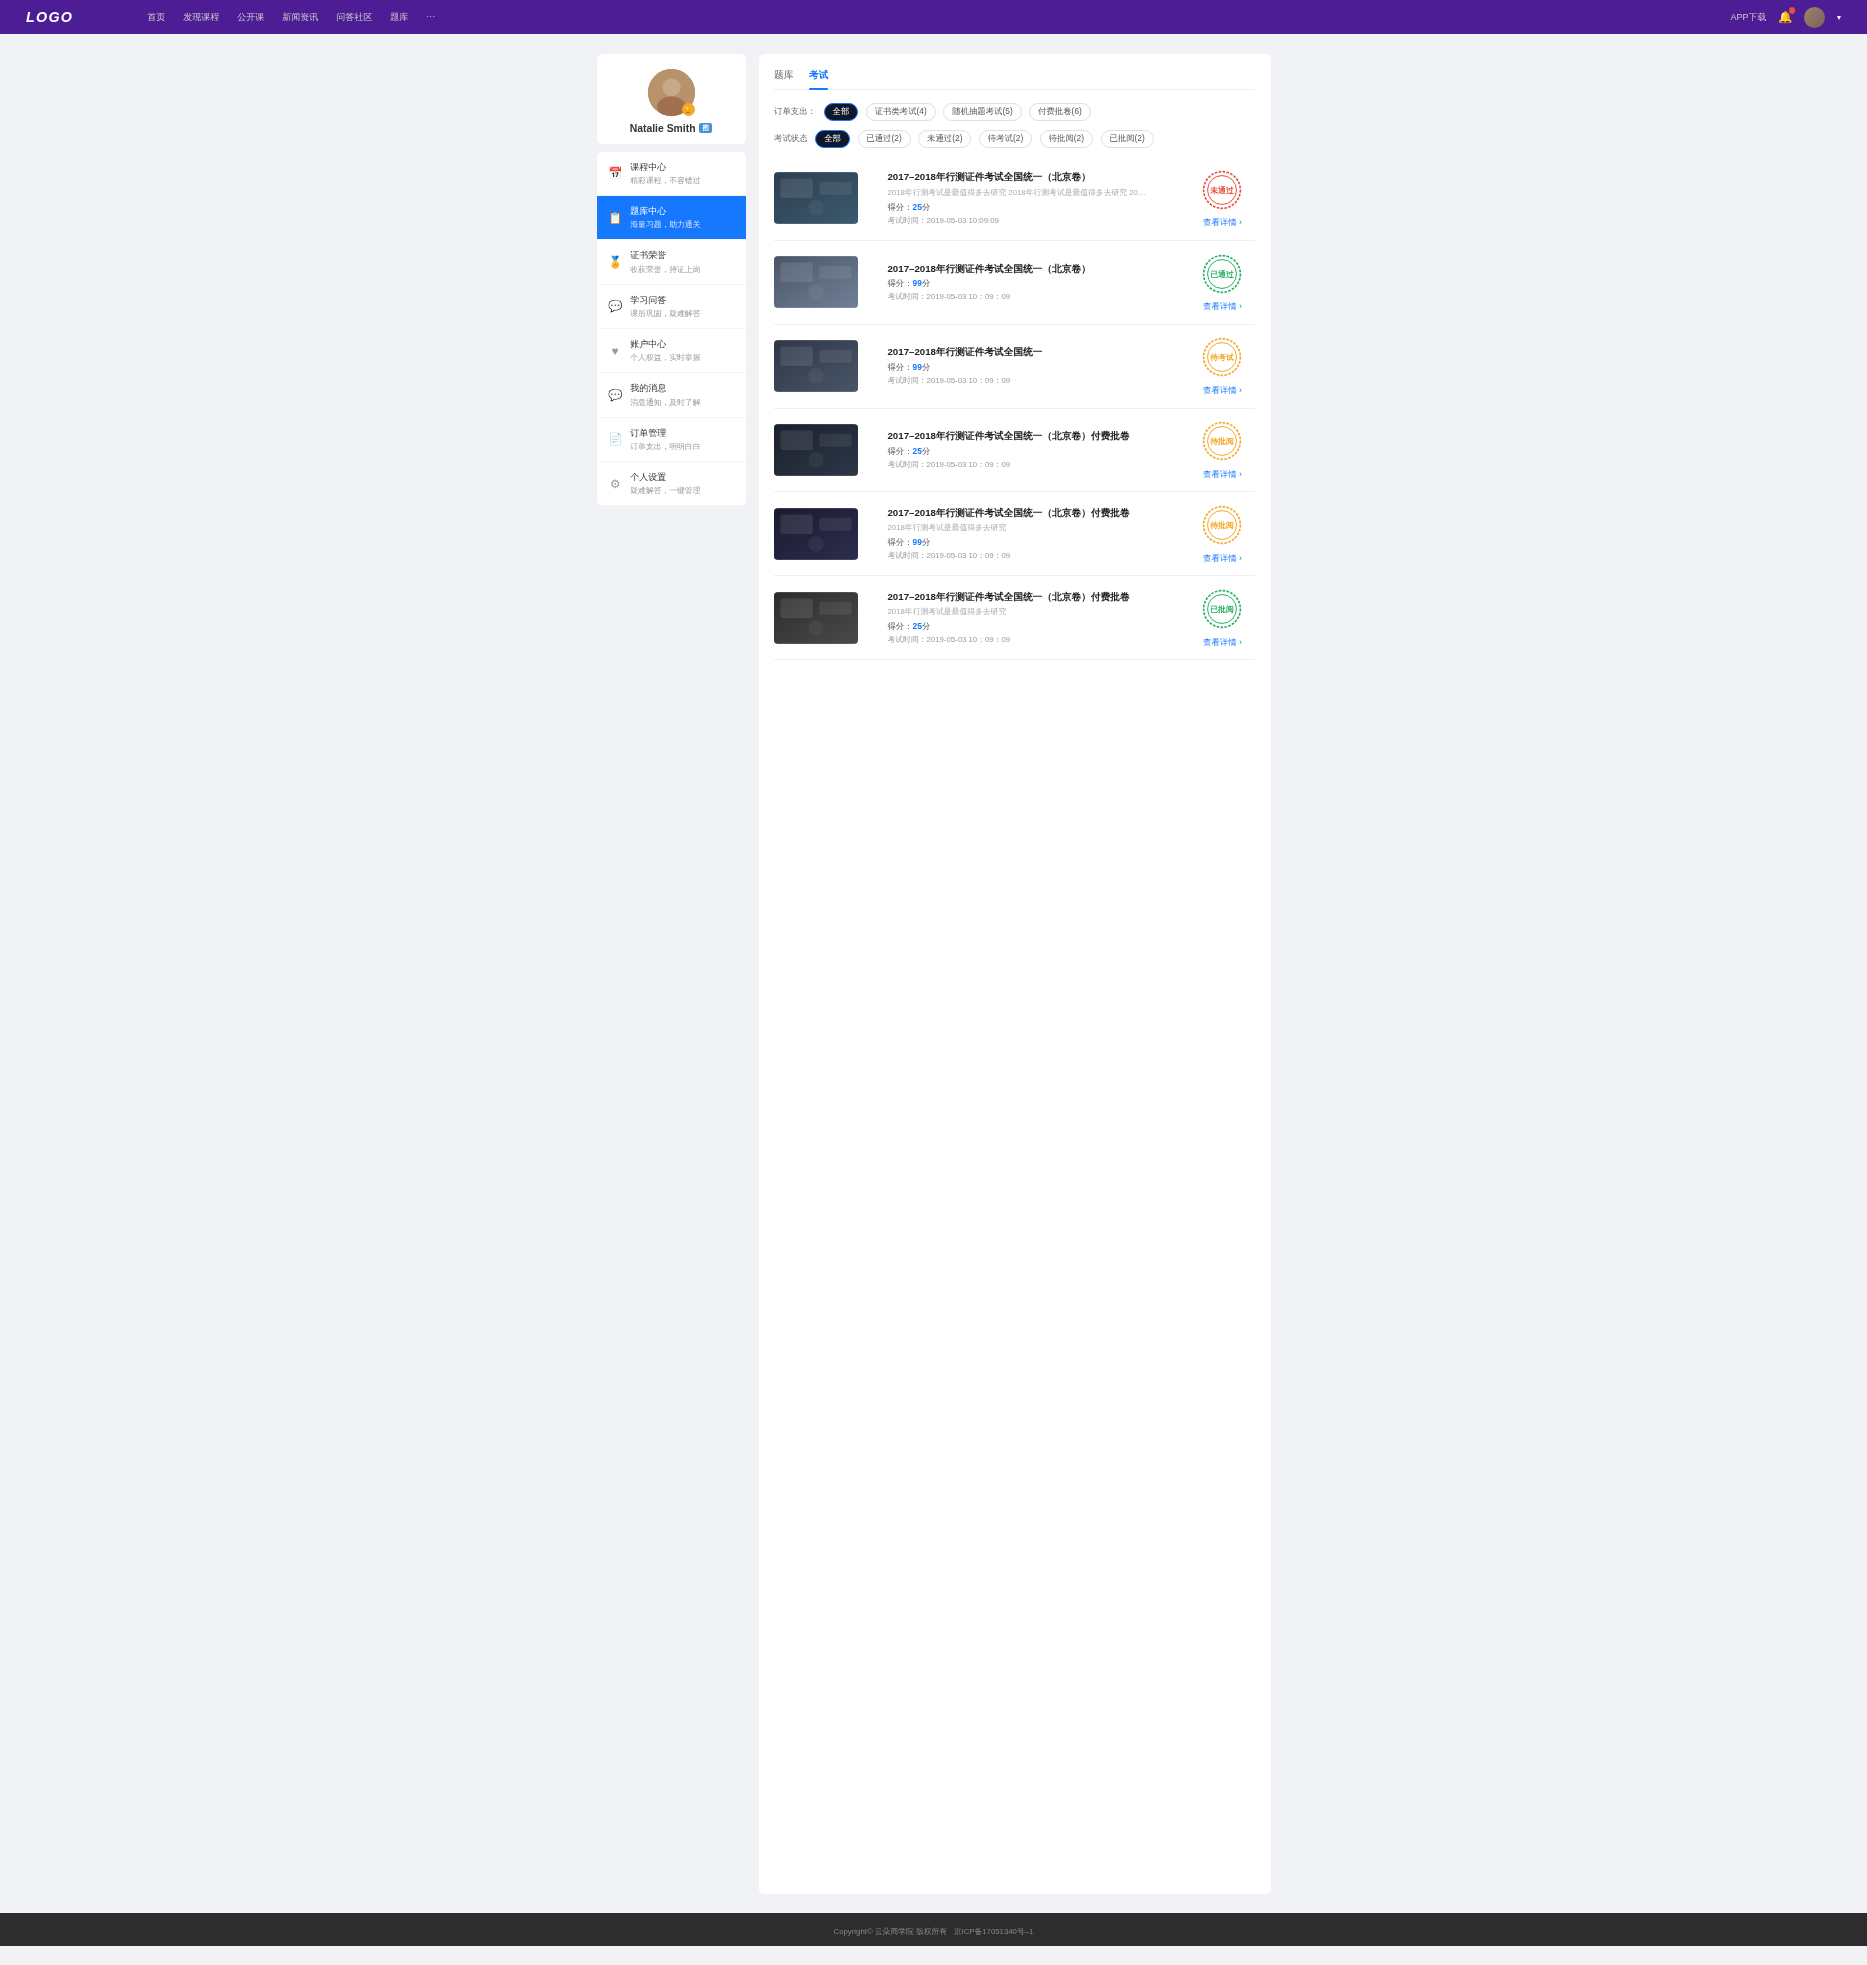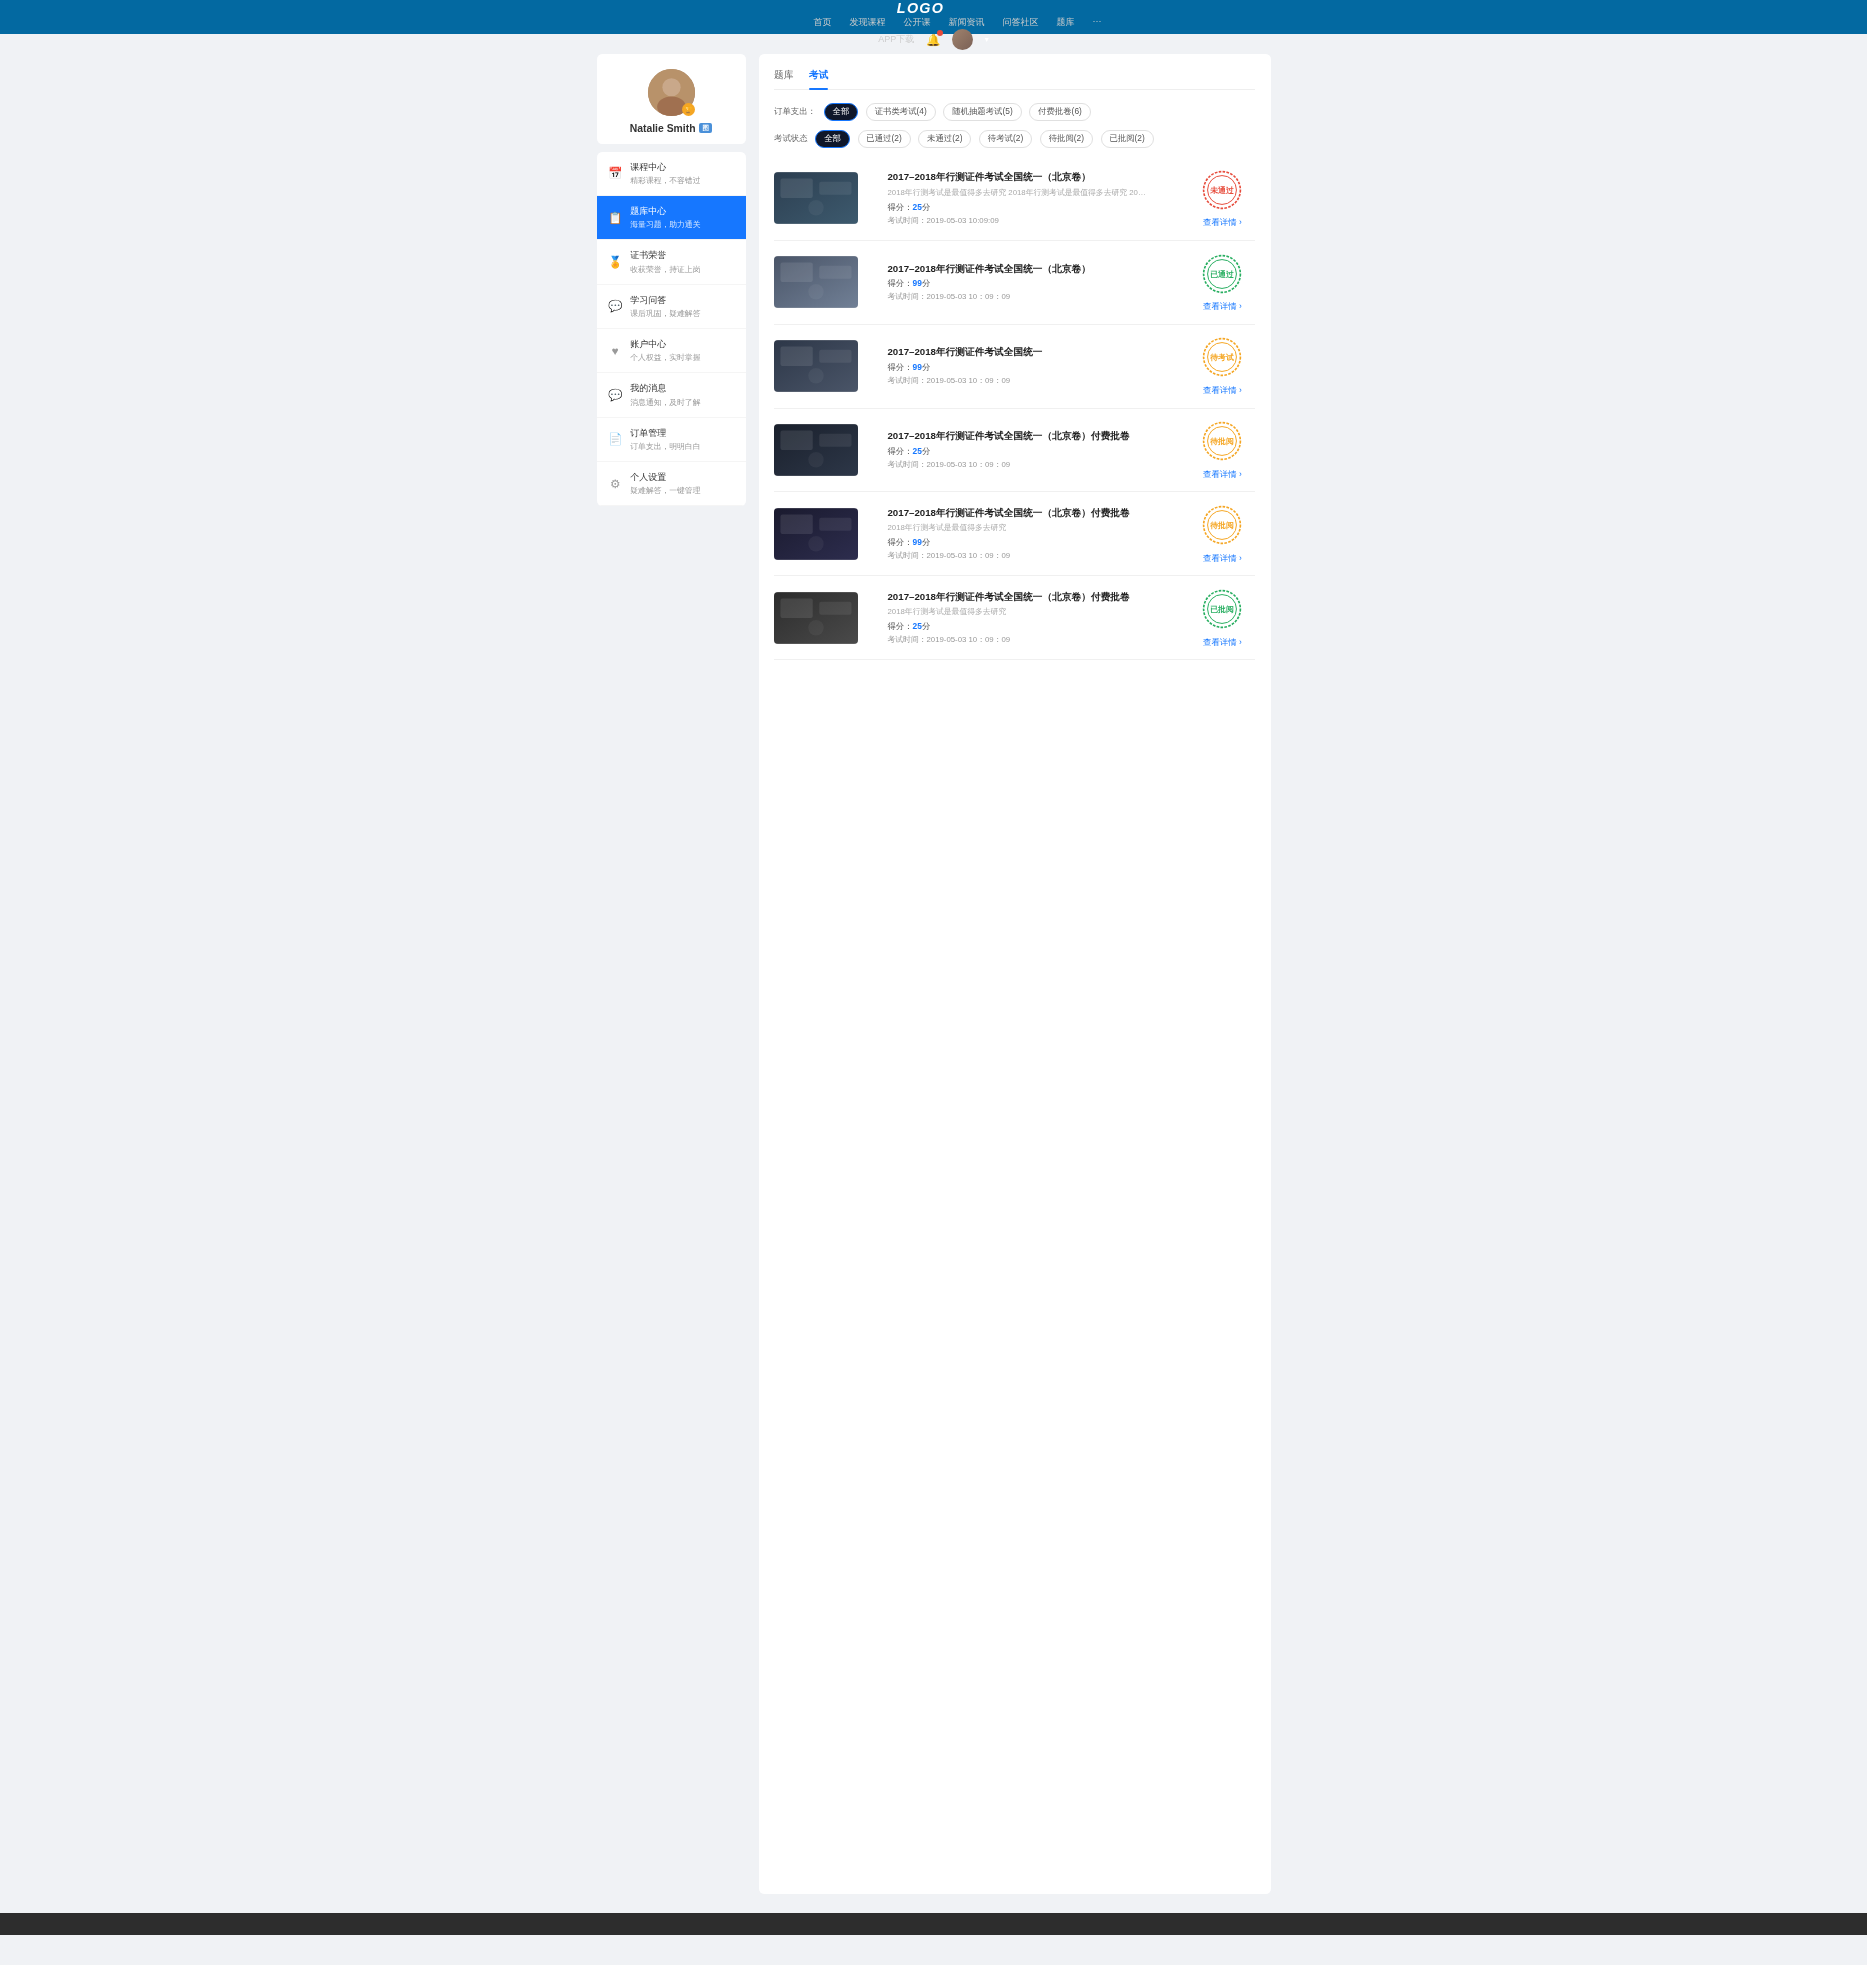--- a/index.html
+++ b/index.html
@@ -1,28 +1,27 @@
 <!DOCTYPE html>
 <html style="font-size:10.4px"><head>
   <meta charset="utf-8">
   <style>
     * { box-sizing: border-box; margin: 0; padding: 0; }
     body { font-family: "PingFang SC", "Microsoft YaHei", sans-serif; background: #f0f2f5; color: #333; font-size: 9px; }
 
     
     .navbar {
-      background: #0369a1;
+      background: #4c1d95;
       height: 34px;
       display: flex;
       align-items: center;
       padding: 0 26px;
       position: sticky;
       top: 0;
       z-index: 100;
-      flex-direction: column;
     }
     .navbar-logo {
       color: #fff;
       font-size: 14.3px;
       font-weight: bold;
       font-style: italic;
       margin-right: 26px;
       letter-spacing: 1.3px;
     }
     .nav-links {
@@ -653,14 +652,18 @@
   </svg>
       </div>
       <div class="exam-detail-link">查看详情 ›</div>
     </div>
   </div>
       </div>
   </main>
 </div>
 
 <footer class="footer">
+  <div class="footer-copyright">
+    <span>Copyright© 云朵商学院  版权所有</span>&nbsp;&nbsp;
+    <span>京ICP备17051340号–1</span>
+  </div>
 </footer>
 
 
 </body></html>

